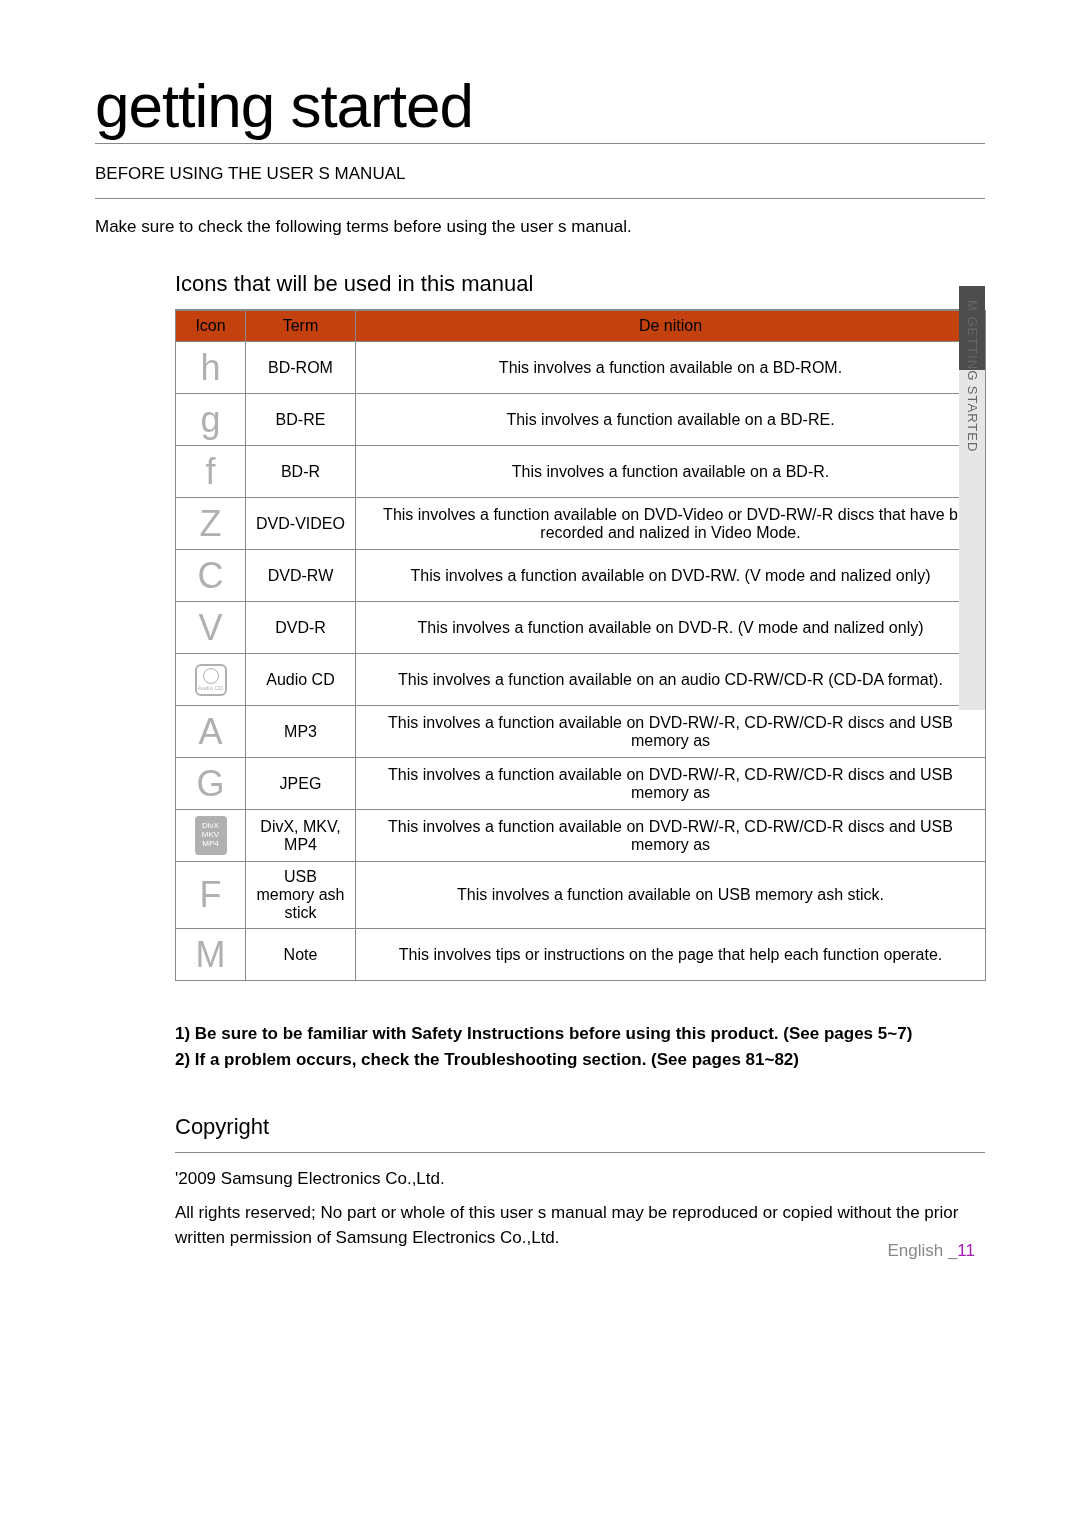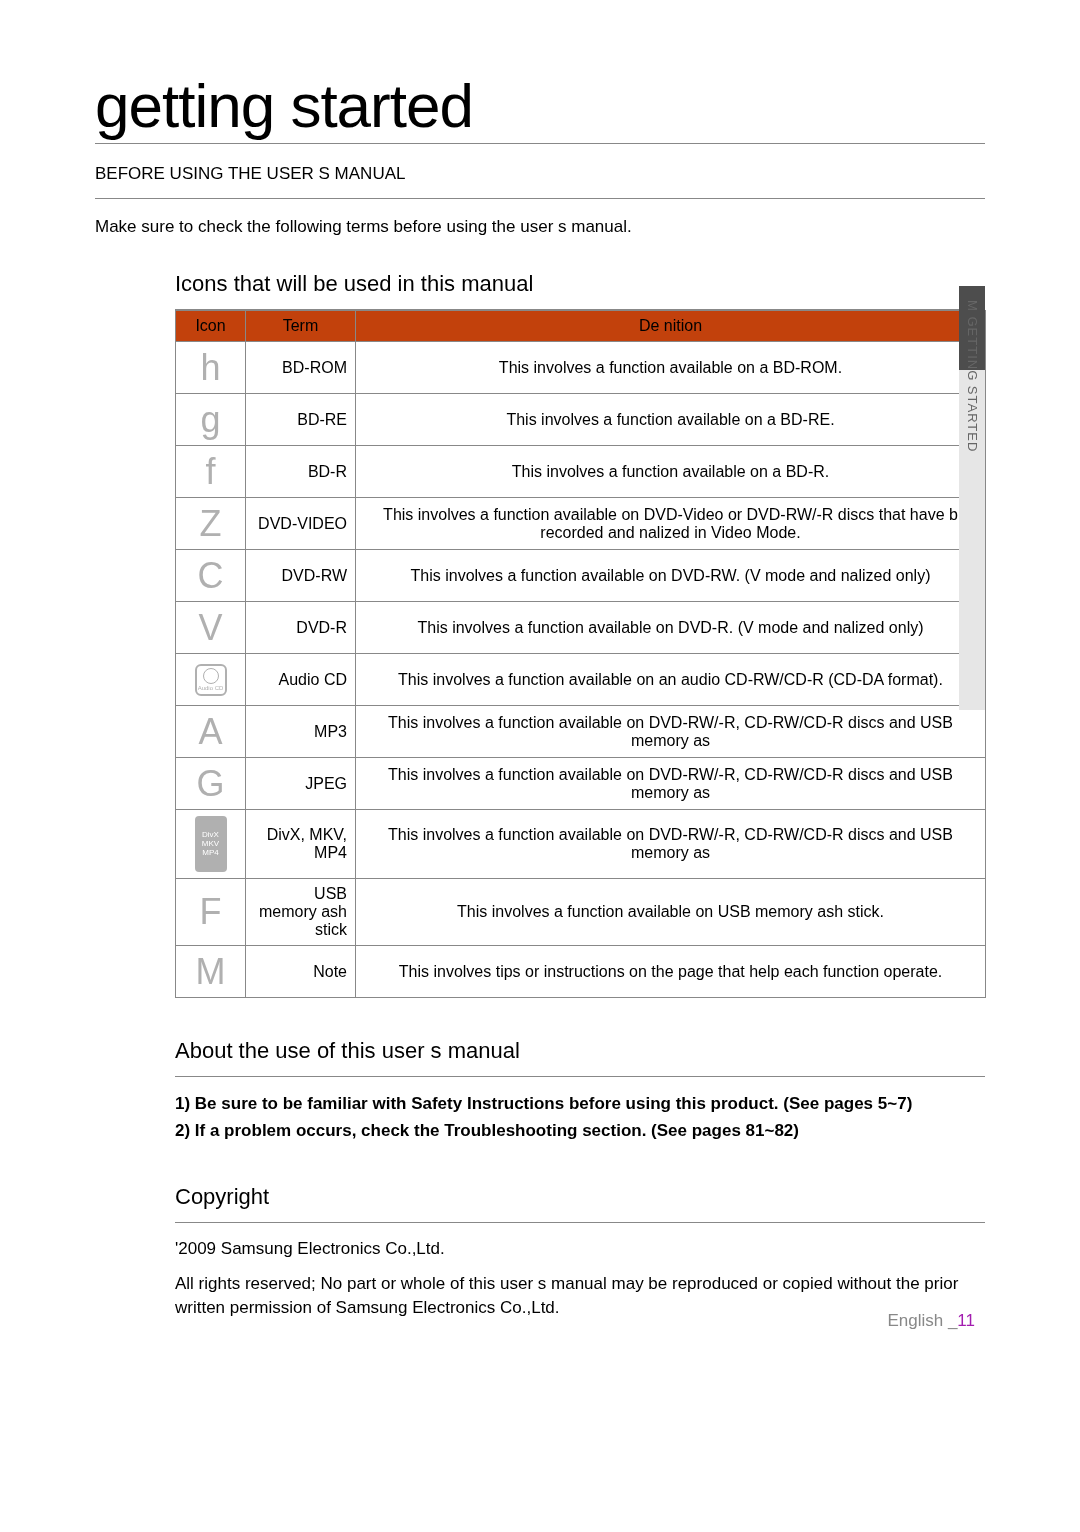--- a/index.html
+++ b/index.html
@@ -57,36 +57,36 @@
     vertical-align: middle;
   }
   .icon-table th {
     font-weight: 400;
     background: #c2410c;
     text-align: center;
     font-size: 16px;
     height: 30px;
   }
   .col-icon { width: 70px; text-align: center; }
-  .col-term { width: 110px; text-align: right; font-size: 15px; }
+  .col-term { width: 110px; text-align: center; font-size: 15px; }
   .col-def  { width: 630px; text-align: center; padding-left: 10px; }
   .icon-table tbody td { height: 52px; }
   .glyph {
     font-family: Arial, Helvetica, sans-serif;
     font-size: 36px;
     color: #b0b0b0;
     line-height: 1;
     display: inline-block;
   }
   .glyph.small-badge {
     font-size: 8px;
     color: #fff;
     background: #b0b0b0;
     border-radius: 4px;
-    padding: 15px 4px;
+    padding: 6px 4px;
     line-height: 1.1;
     display: inline-block;
     text-align: center;
     width: 32px;
   }
   .glyph.audio-cd {
     width: 32px; height: 32px;
     border: 2px solid #b0b0b0;
     border-radius: 6px;
     font-size: 6px;
@@ -243,21 +243,20 @@
   </table>
 
   <div class="side-tab">
     <div class="tab-dark"></div>
   </div>
   <div class="side-tab-label">
     <span>M</span>&nbsp;<span>GETTING STARTED</span>
   </div>
 
   <div class="about-block">
-    <h3 class="sub-title" style="margin-left:0">About the use of this user s manual</h3>
     <div class="about-list" id="about-list">
         <div>1)  Be sure to be familiar with Safety Instructions before using this product. (See pages 5~7)</div>
         <div>2)  If a problem occurs, check the Troubleshooting section. (See pages 81~82)</div>
       </div>
   </div>
 
   <div class="copyright-block">
     <h3 class="sub-title" style="margin-left:0">Copyright</h3>
     <div class="copyright-text" id="copyright-lines">
         <p style="margin-bottom: 10px;">'2009 Samsung Electronics Co.,Ltd.</p>

